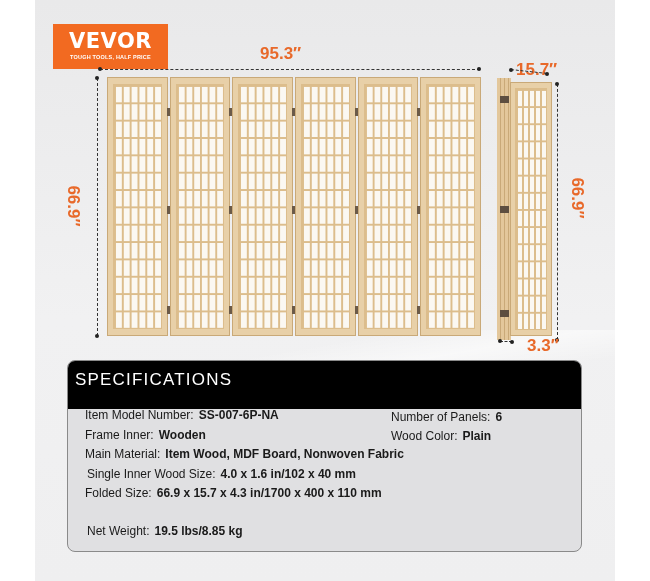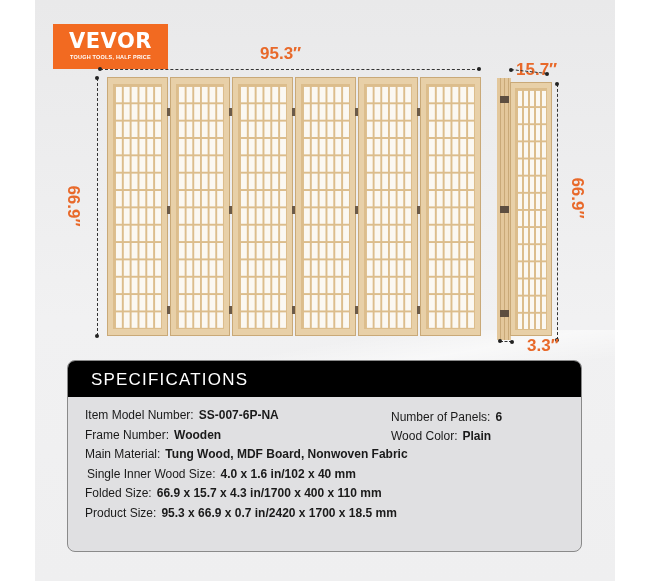--- a/index.html
+++ b/index.html
@@ -18,21 +18,21 @@
   .panel:last-child{margin-right:0;}
   .grid{width:100%;height:100%;background-color:#fbf8f2;
      background-image:linear-gradient(90deg,#dcbd8c 2px,transparent 2px),linear-gradient(180deg,#dcbd8c 2px,transparent 2px);
      background-size:calc(100%/6) calc(100%/14);border:1px solid #dcbd8c;box-sizing:border-box;}
   .hinge{position:absolute;right:-3px;width:3px;height:8px;background:#6b5a48;}
   .folded{position:absolute;left:497px;top:78px;width:56px;height:262px;}
   .fold-edge{position:absolute;left:0;top:0;width:14px;height:100%;background:repeating-linear-gradient(90deg,#e3c79b 0 3px,#c9a978 3px 4px);}
   .fold-face{position:absolute;left:13px;top:4px;width:42px;height:254px;background:#e8d0a8;border:1px solid #c9a978;box-sizing:border-box;padding:5px 4px;}
   .fhinge{position:absolute;left:3px;width:9px;height:7px;background:#5d4e40;}
   .spec{position:absolute;left:67px;top:360px;width:515px;height:192px;border:1px solid #8a8a8a;border-radius:8px;background:#e0e0e2;overflow:hidden;box-sizing:border-box;}
-  .spec-head{height:36px;background:#000;color:#fff;font-size:17px;letter-spacing:1.2px;padding-left:23px;line-height:38px;}
+  .spec-head{height:48px;background:#000;color:#fff;font-size:17px;letter-spacing:1.2px;padding-left:7px;line-height:38px;}
   .row{position:absolute;font-size:12px;color:#1a1a1a;white-space:nowrap;}
   .row .lbl{font-weight:normal;}
   .row .val{font-weight:bold;margin-left:5px;}
 </style>
 </head>
 <body>
 
 <div class="canvas"></div>
 <div class="shade"></div>
 
@@ -109,21 +109,21 @@
 
 <div class="dline-h" style="left:500px;top:341px;width:12px;"></div>
 <div class="dot" style="left:498px;top:339px;"></div>
 <div class="dot" style="left:510px;top:340px;"></div>
 <div class="dim" style="left:527px;top:336px;">3.3″</div>
 
 <div class="spec">
   <div class="spec-head">SPECIFICATIONS</div>
 
   <div class="row" style="left:17px;top:47px;"><span class="lbl">Item Model Number:</span><span class="val">SS-007-6P-NA</span></div>
-  <div class="row" style="left:17px;top:67px;"><span class="lbl">Frame Number:</span><span class="val">Wooden</span></div>
-  <div class="row" style="left:17px;top:86px;"><span class="lbl">Main Material:</span><span class="val">Tung Wood, MDF Board, Nonwoven Fabric</span></div>
+  <div class="row" style="left:17px;top:67px;"><span class="lbl">Frame Inner:</span><span class="val">Wooden</span></div>
+  <div class="row" style="left:17px;top:86px;"><span class="lbl">Main Material:</span><span class="val">Item Wood, MDF Board, Nonwoven Fabric</span></div>
   <div class="row" style="left:19px;top:106px;"><span class="lbl">Single Inner Wood Size:</span><span class="val">4.0 x 1.6 in/102 x 40 mm</span></div>
   <div class="row" style="left:17px;top:125px;"><span class="lbl">Folded Size:</span><span class="val">66.9 x 15.7 x 4.3 in/1700 x 400 x 110 mm</span></div>
-  <div class="row" style="left:17px;top:145px;"><span class="lbl">Product Size:</span><span class="val">95.3 x 66.9 x 0.7 in/2420 x 1700 x 18.5 mm</span></div>
+  <div class="row" style="left:19px;top:163px;"><span class="lbl">Net Weight:</span><span class="val">19.5 lbs/8.85 kg</span></div>
 
   <div class="row" style="left:323px;top:49px;"><span class="lbl">Number of Panels:</span><span class="val">6</span></div>
   <div class="row" style="left:323px;top:68px;"><span class="lbl">Wood Color:</span><span class="val">Plain</span></div>
 </div>
 
 </body></html>

